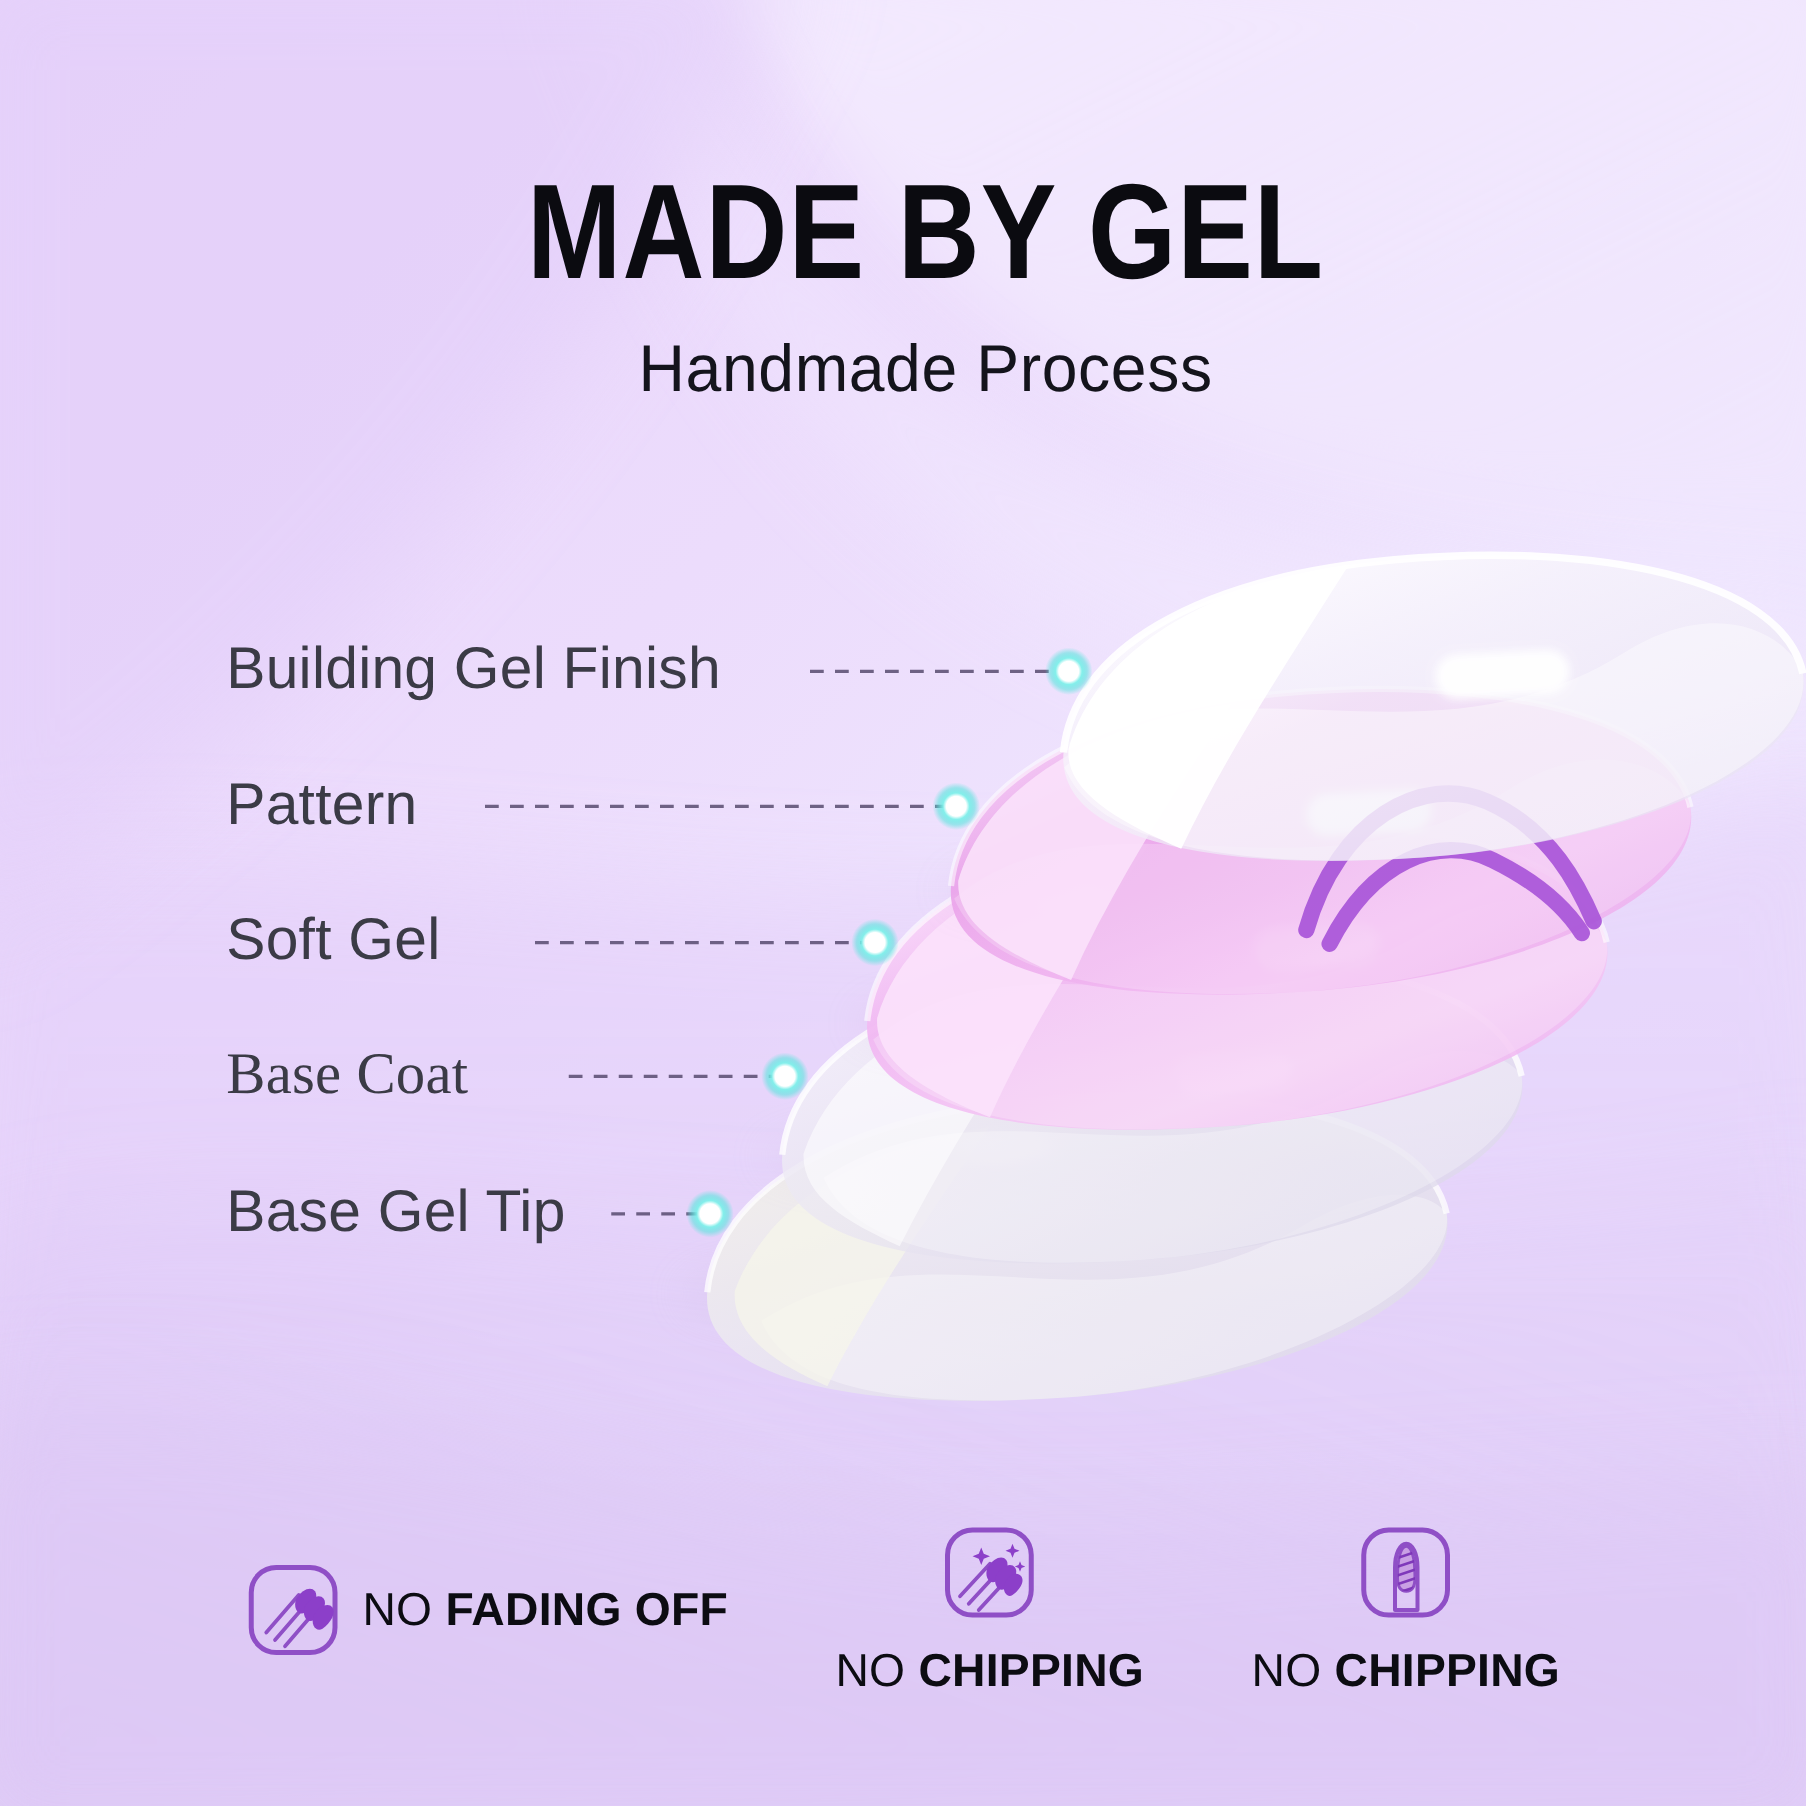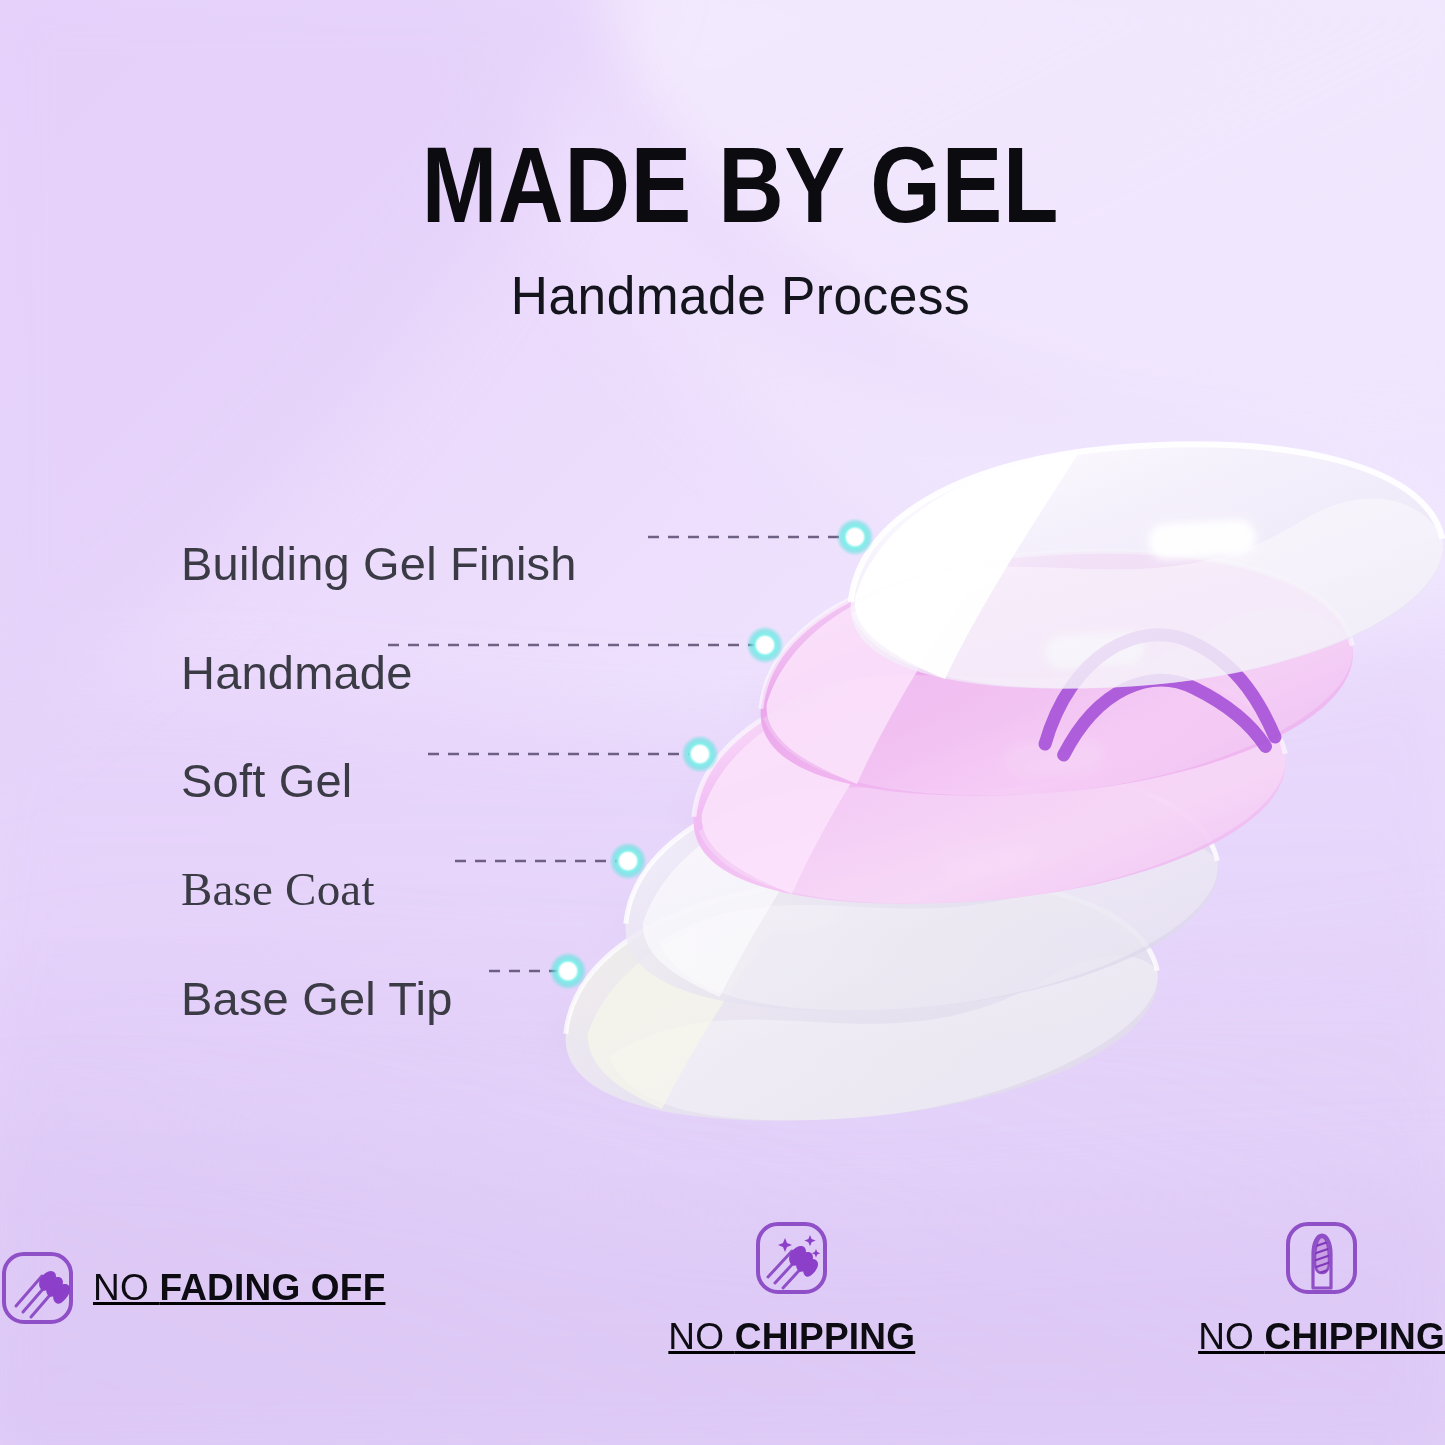--- a/index.html
+++ b/index.html
@@ -46,33 +46,31 @@
   
   .diagram{position:absolute;left:0;top:0;width:1445px;height:1445px;}
 
   .layer-label{
     position:absolute;
     font-size:47px;
     font-weight:400;
     letter-spacing:.2px;
     color:#3b3b46;
     white-space:nowrap;
-    margin-top:30px;
   }
 
   
   .features{
     position:absolute;
     left:0; top:1218px;
     width:1445px;
     display:flex;
-    justify-content:space-between;
+    justify-content:center;
     align-items:center;
-    gap:17px;
-    text-decoration:underline;
+    gap:0;
   }
   .feature{
     display:flex;
     align-items:center;
     gap:18px;
   }
   .feature + .feature{ margin-left:86px;flex-direction:column; }
   .feature-icon{
     width:75px;height:80px;
     flex:none;
@@ -294,21 +292,21 @@
       <circle cx="855" cy="537" r="19" fill="url(#dotGlow)"></circle>
       <circle cx="765" cy="645" r="19" fill="url(#dotGlow)"></circle>
       <circle cx="700" cy="754" r="19" fill="url(#dotGlow)"></circle>
       <circle cx="628" cy="861" r="19" fill="url(#dotGlow)"></circle>
       <circle cx="568" cy="971" r="19" fill="url(#dotGlow)"></circle>
     </g>
   </svg>
 
   <div class="layer-label" style="left:181px;top:506px;">Building Gel Finish</div>
 
-  <div class="layer-label" style="left:181px;top:615px;">Handmade</div>
+  <div class="layer-label" style="left:181px;top:615px;">Pattern</div>
 
   <div class="layer-label" style="left:181px;top:723px;">Soft Gel</div>
 
   <div class="layer-label" style="left:181px;top:832px;font-family:Liberation Serif, serif;">Base Coat</div>
 
   <div class="layer-label" style="left:181px;top:941px;">Base Gel Tip</div>
 
   <div class="features">
 
     <div class="feature">

